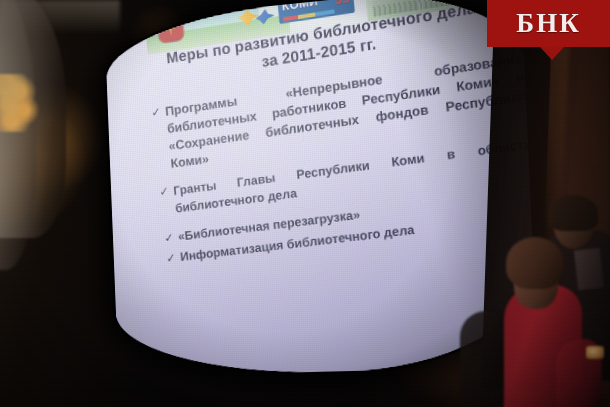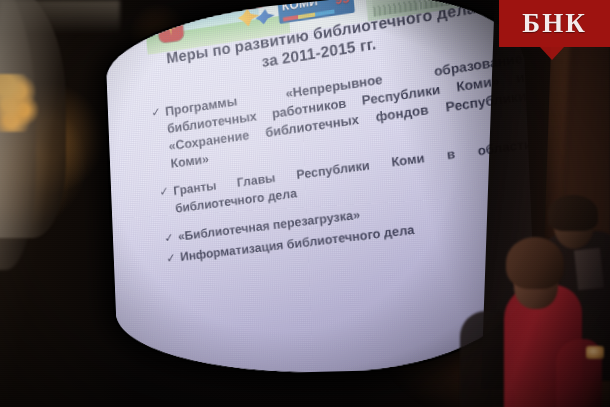--- a/index.html
+++ b/index.html
@@ -184,21 +184,21 @@
     background:
       radial-gradient(ellipse 78% 86% at 42% 44%, rgba(0,0,0,0) 52%, rgba(0,0,0,.30) 82%, rgba(0,0,0,.62) 100%),
       linear-gradient(255deg, rgba(0,0,0,.42) 0%, rgba(0,0,0,0) 30%);}
 
   
   .curtain{position:absolute;left:488px;top:-10px;width:58px;height:400px;
     background:linear-gradient(95deg,rgba(8,5,4,.98),rgba(26,16,12,.92));
     transform:rotate(2deg);filter:blur(.6px);}
 
   
-  #bnk{position:absolute;right:0;top:0;width:111px;height:47px;
+  #bnk{position:absolute;right:0;top:0;width:123px;height:47px;
     background:#9e1310;display:flex;align-items:center;justify-content:center;}
   #bnk span{color:#f4ecec;font-family:"Liberation Serif","DejaVu Serif",serif;
     font-weight:700;font-size:27px;letter-spacing:2px;line-height:27px;
     text-shadow:0 1px 1px rgba(0,0,0,.45);}
   #bnk-tail{position:absolute;right:46px;top:47px;width:0;height:0;
     border-left:12px solid transparent;border-right:12px solid transparent;
     border-top:13px solid #9e1310;opacity:.95;}
 
   
   #grade{position:absolute;inset:0;pointer-events:none;

